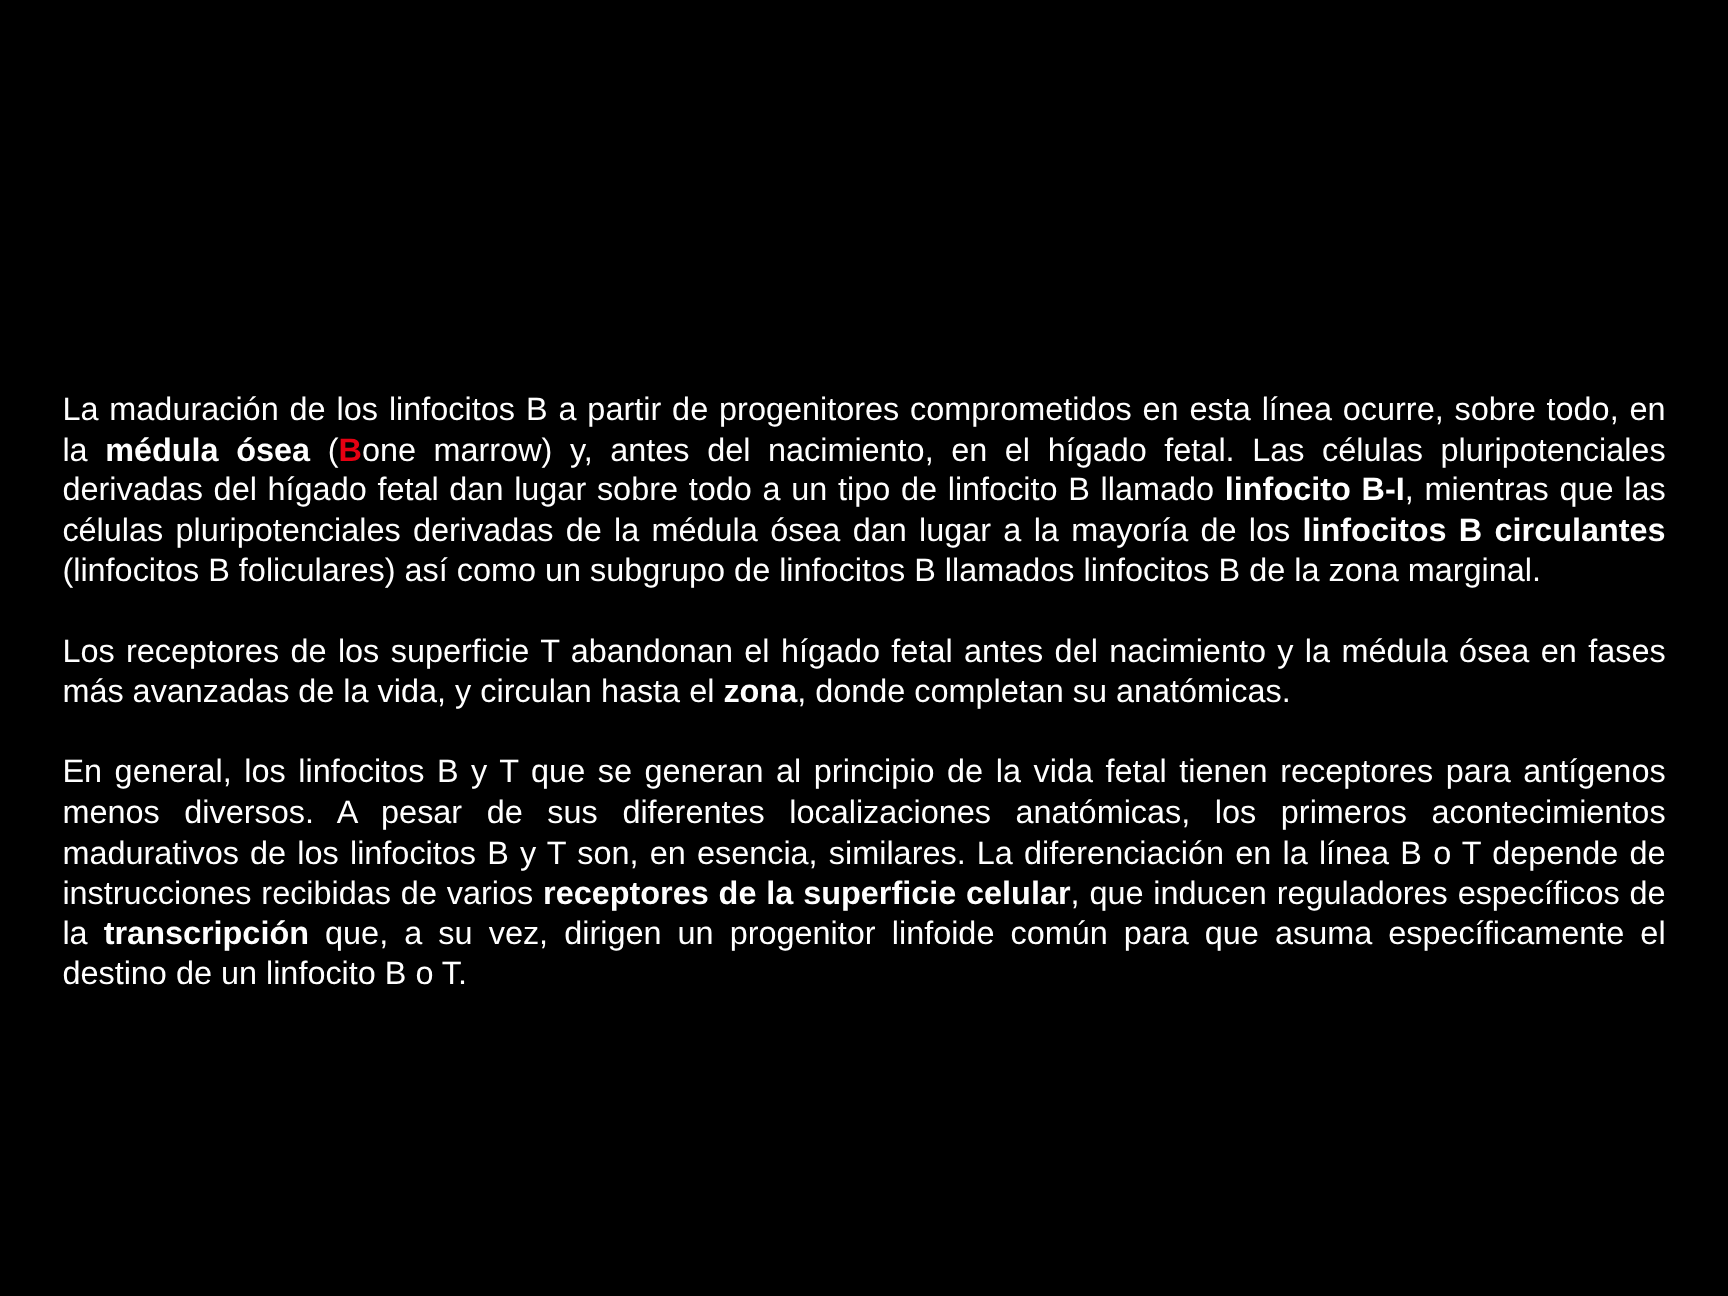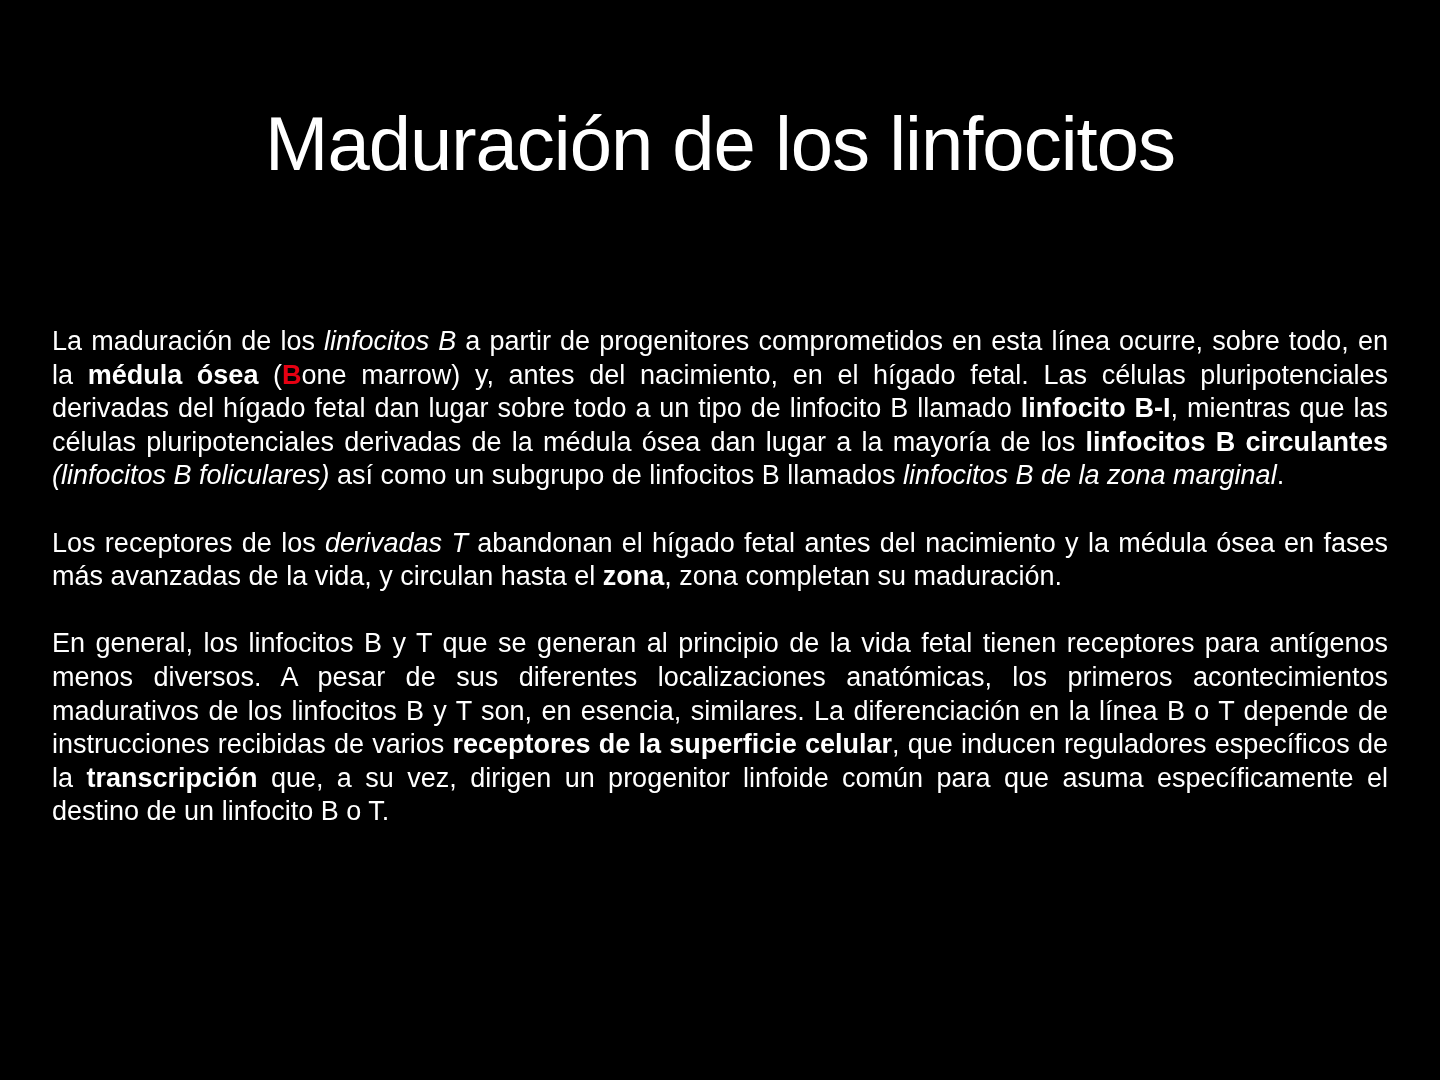--- a/index.html
+++ b/index.html
@@ -34,27 +34,26 @@
     left: 52px;
     width: 1336px;
     color: var(--text-color, #fff);
     font-size: 27px;
     line-height: 33.6px;
     text-align: justify;
   }
   .slide-body p {
     margin: 0 0 33.6px 0;
   }
-  .sg-i { font-style: italic; }
+  .sg-i { }
   .sg-b { font-weight: bold; }
   .sg-r { font-weight: bold; color: var(--accent-red, #e60012); }
 </style>
 </head>
 <body>
 
 <div class="slide">
-  <h1 class="slide-title">Maduración de los linfocitos</h1>
   <div class="slide-body">
       <p><span>La maduración de los </span><span class="sg-i">linfocitos B</span><span> a partir de progenitores comprometidos en esta línea ocurre, sobre todo, en la </span><span class="sg-b">médula ósea</span><span> (</span><span class="sg-r">B</span><span>one marrow) y, antes del nacimiento, en el hígado fetal. Las células pluripotenciales derivadas del hígado fetal dan lugar sobre todo a un tipo de linfocito B llamado </span><span class="sg-b">linfocito B-I</span><span>, mientras que las células pluripotenciales derivadas de la médula ósea dan lugar a la mayoría de los </span><span class="sg-b">linfocitos B circulantes</span><span> </span><span class="sg-i">(linfocitos B foliculares)</span><span> así como un subgrupo de linfocitos B llamados </span><span class="sg-i">linfocitos B de la zona marginal</span><span>.</span></p>
-      <p><span>Los receptores de los </span><span class="sg-i">derivadas T</span><span> abandonan el hígado fetal antes del nacimiento y la médula ósea en fases más avanzadas de la vida, y circulan hasta el </span><span class="sg-b">zona</span><span>, zona completan su maduración.</span></p>
+      <p><span>Los receptores de los </span><span class="sg-i">superficie T</span><span> abandonan el hígado fetal antes del nacimiento y la médula ósea en fases más avanzadas de la vida, y circulan hasta el </span><span class="sg-b">zona</span><span>, donde completan su anatómicas.</span></p>
       <p><span>En general, los linfocitos B y T que se generan al principio de la vida fetal tienen receptores para antígenos menos diversos. A pesar de sus diferentes localizaciones anatómicas, los primeros acontecimientos madurativos de los linfocitos B y T son, en esencia, similares. La diferenciación en la línea B o T depende de instrucciones recibidas de varios </span><span class="sg-b">receptores de la superficie celular</span><span>, que inducen reguladores específicos de la </span><span class="sg-b">transcripción</span><span> que, a su vez, dirigen un progenitor linfoide común para que asuma específicamente el destino de un linfocito B o T.</span></p>
     </div>
 </div>
 
 </body></html>

